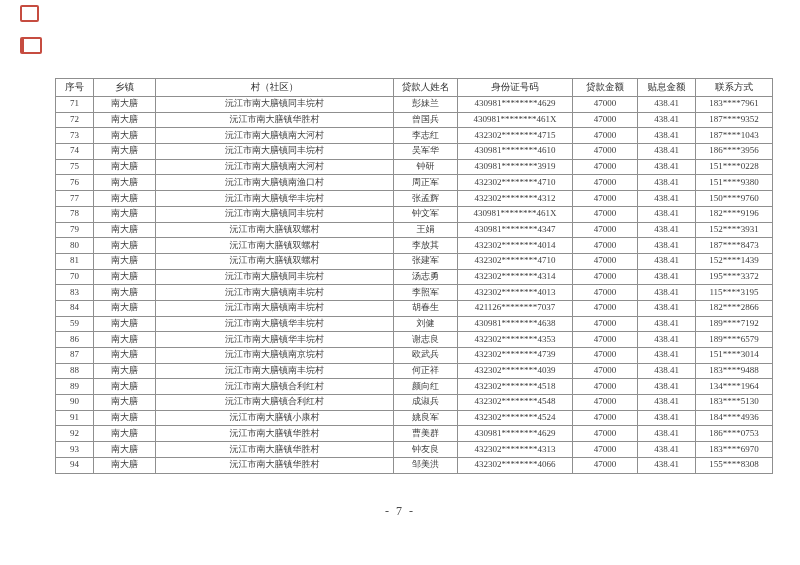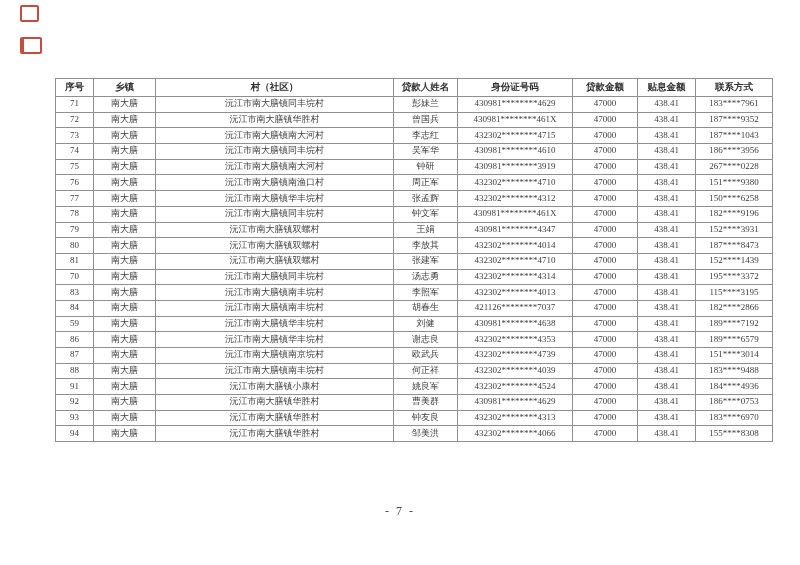--- a/index.html
+++ b/index.html
@@ -32,21 +32,21 @@
     text-align: center;
     vertical-align: middle;
     color: #3d3d3d;
     font-size: 9px;
     line-height: 1.1;
     height: 14.7px;
     overflow: hidden;
     white-space: nowrap;
   }
   table.doc th {
-    font-weight: bold;
+    font-weight: normal;
     color: #2e2e2e;
     font-size: 9.5px;
     height: 17px;
   }
   .pageno {
     position: absolute;
     left: 0; right: 0;
     top: 504px;
     text-align: center;
     font-size: 12px;
@@ -127,41 +127,41 @@
           <td>186****3956</td>
         </tr>
         <tr>
           <td>75</td>
           <td>南大膳</td>
           <td>沅江市南大膳镇南大河村</td>
           <td>钟研</td>
           <td>430981********3919</td>
           <td>47000</td>
           <td>438.41</td>
-          <td>267****0228</td>
+          <td>151****0228</td>
         </tr>
         <tr>
           <td>76</td>
           <td>南大膳</td>
           <td>沅江市南大膳镇南渔口村</td>
           <td>周正军</td>
           <td>432302********4710</td>
           <td>47000</td>
           <td>438.41</td>
           <td>151****9380</td>
         </tr>
         <tr>
           <td>77</td>
           <td>南大膳</td>
           <td>沅江市南大膳镇华丰垸村</td>
           <td>张孟辉</td>
           <td>432302********4312</td>
           <td>47000</td>
           <td>438.41</td>
-          <td>150****6258</td>
+          <td>150****9760</td>
         </tr>
         <tr>
           <td>78</td>
           <td>南大膳</td>
           <td>沅江市南大膳镇同丰垸村</td>
           <td>钟文军</td>
           <td>430981********461X</td>
           <td>47000</td>
           <td>438.41</td>
           <td>182****9196</td>
@@ -260,20 +260,40 @@
           <td>88</td>
           <td>南大膳</td>
           <td>沅江市南大膳镇南丰垸村</td>
           <td>何正祥</td>
           <td>432302********4039</td>
           <td>47000</td>
           <td>438.41</td>
           <td>183****9488</td>
         </tr>
         <tr>
+          <td>89</td>
+          <td>南大膳</td>
+          <td>沅江市南大膳镇合利红村</td>
+          <td>颜向红</td>
+          <td>432302********4518</td>
+          <td>47000</td>
+          <td>438.41</td>
+          <td>134****1964</td>
+        </tr>
+        <tr>
+          <td>90</td>
+          <td>南大膳</td>
+          <td>沅江市南大膳镇合利红村</td>
+          <td>成淑兵</td>
+          <td>432302********4548</td>
+          <td>47000</td>
+          <td>438.41</td>
+          <td>183****5130</td>
+        </tr>
+        <tr>
           <td>91</td>
           <td>南大膳</td>
           <td>沅江市南大膳镇小康村</td>
           <td>姚良军</td>
           <td>432302********4524</td>
           <td>47000</td>
           <td>438.41</td>
           <td>184****4936</td>
         </tr>
         <tr>

